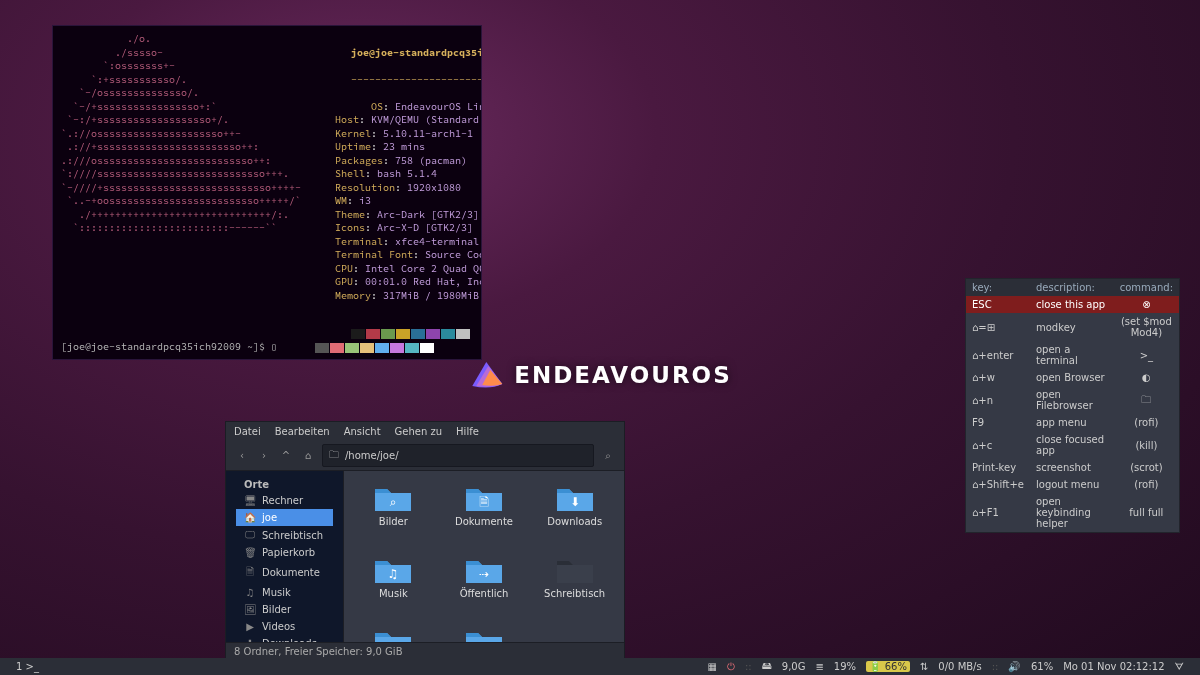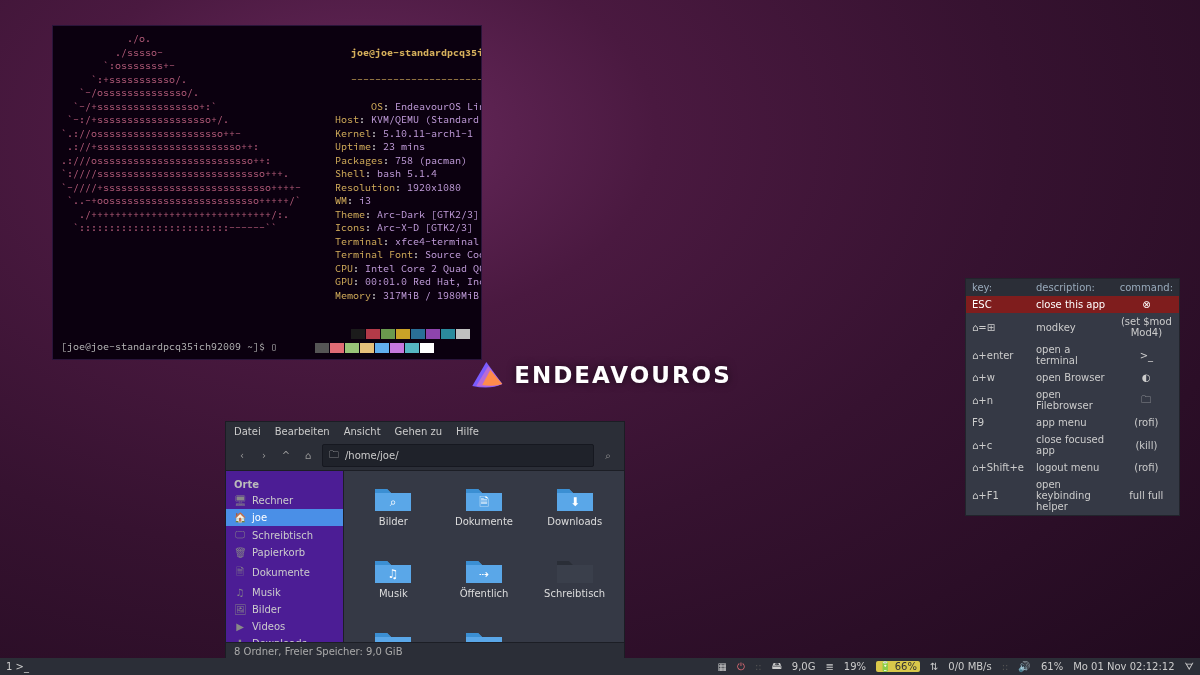--- a/index.html
+++ b/index.html
@@ -33,21 +33,21 @@
 
 .fm { position: absolute; left: 225px; top: 421px; width: 400px; height: 240px;
   background: #2b2e37; border: 1px solid #1b1d24; font-size: 10px; display:flex; flex-direction:column; }
 .fm .menubar { display:flex; gap:14px; padding:4px 8px; background:#2b2e37; color:#ccc; }
 .fm .toolbar { display:flex; align-items:center; gap:6px; padding:3px 8px; background:#2b2e37; border-bottom:1px solid #1c1e25; }
 .fm .toolbar .navbtn { width:16px; text-align:center; color:#999; cursor:pointer; }
 .fm .toolbar .locbar { flex:1; display:flex; align-items:center; background:#1f222a; border:1px solid #161820;
   padding:2px 6px; border-radius:2px; color:#ccc; gap:6px; }
 .fm .toolbar .srch { width:16px; text-align:center; color:#999; }
 .fm .body { flex:1; display:flex; overflow:hidden; }
-.fm .side { width:118px; background:#4c1d95; border-right:1px solid #1c1e25; padding:4px 0; overflow-y:auto; }
+.fm .side { width:118px; background:#0f172a; border-right:1px solid #1c1e25; padding:4px 10px; overflow-y:auto; }
 .fm .side .hdr { padding:4px 8px 2px; color:#bbb; font-weight:bold; }
 .fm .side .item { padding:3px 8px; display:flex; align-items:center; gap:6px; color:#ccc; cursor:pointer; }
 .fm .side .item.active { background:#4a8fe7; color:#fff; }
 .fm .side .ic { width:12px; text-align:center; color:#888; }
 .fm .side .item.active .ic { color:#fff; }
 .fm .grid { flex:1; display:grid; grid-template-columns:repeat(3,1fr); grid-auto-rows:68px;
   gap:4px 0; padding:8px 4px; background:#353945; align-content:start; }
 .fm .folder { display:flex; flex-direction:column; align-items:center; gap:3px; color:#ddd; padding:4px; cursor:pointer; }
 .fm .folder svg { width:40px; height:30px; }
 .fm .status { border-top:1px solid #1c1e25; padding:3px 8px; color:#aaa; }
@@ -56,21 +56,21 @@
 .help { position:absolute; right:20px; top:278px; width:215px; background:#353945;
   border:1px solid #22242c; font-size:10px; }
 .help table { width:100%; border-collapse:collapse; }
 .help th { text-align:left; padding:3px 6px; color:#9ab; background:#2b2e37; font-weight:normal; }
 .help td { padding:3px 6px; color:#ccc; }
 .help tr.hi td { background:#7f1d1d; color:#fff; }
 .help .icn { width:14px; text-align:center; }
 
 
 .bar { position:absolute; left:0; right:0; bottom:0; height:17px; background:#2b2e37;
-  display:flex; align-items:center; padding:0 6px; font-size:10px; color:#ccc; gap:10px; }
+  display:flex; align-items:center; padding:0 16px; font-size:10px; color:#ccc; gap:10px; }
 .bar .left { flex:1; display:flex; align-items:center; }
 .bar .tray { display:flex; align-items:center; gap:10px; }
 .bar .sep { color:#555; }
 .bar .bat { background:#d9c84a; color:#333; padding:0 3px; border-radius:2px; }
 </style>
 </head>
 <body>
 
 <div class="term">
   <div class="row">
@@ -278,20 +278,25 @@
           <td>F9</td>
           <td>app menu</td>
           <td class="icn">(rofi)</td>
         </tr>
         <tr>
           <td>⌂+c</td>
           <td>close focused app</td>
           <td class="icn">(kill)</td>
         </tr>
         <tr>
+          <td>Print-key</td>
+          <td>screenshot</td>
+          <td class="icn">(scrot)</td>
+        </tr>
+        <tr>
           <td>⌂+Shift+e</td>
           <td>logout menu</td>
           <td class="icn">(rofi)</td>
         </tr>
         <tr>
           <td>⌂+F1</td>
           <td>open keybinding helper</td>
           <td class="icn">full full</td>
         </tr>
       </tbody>

